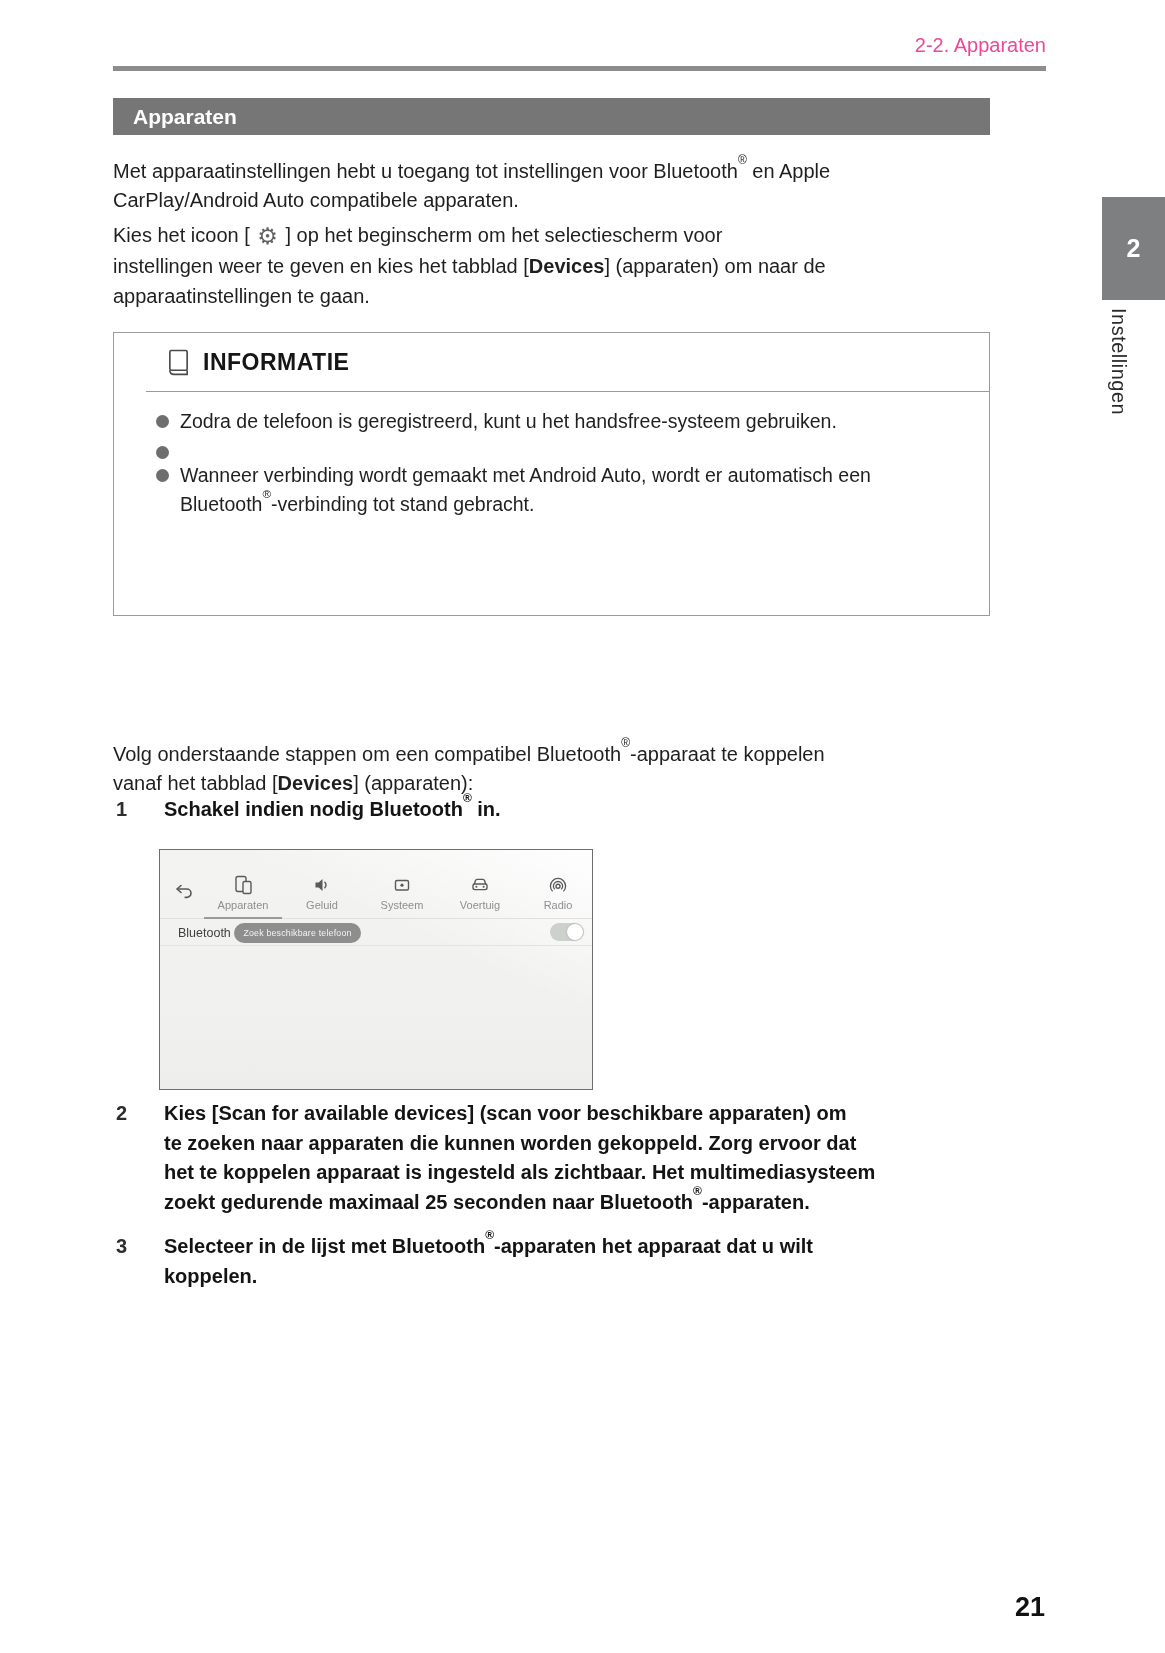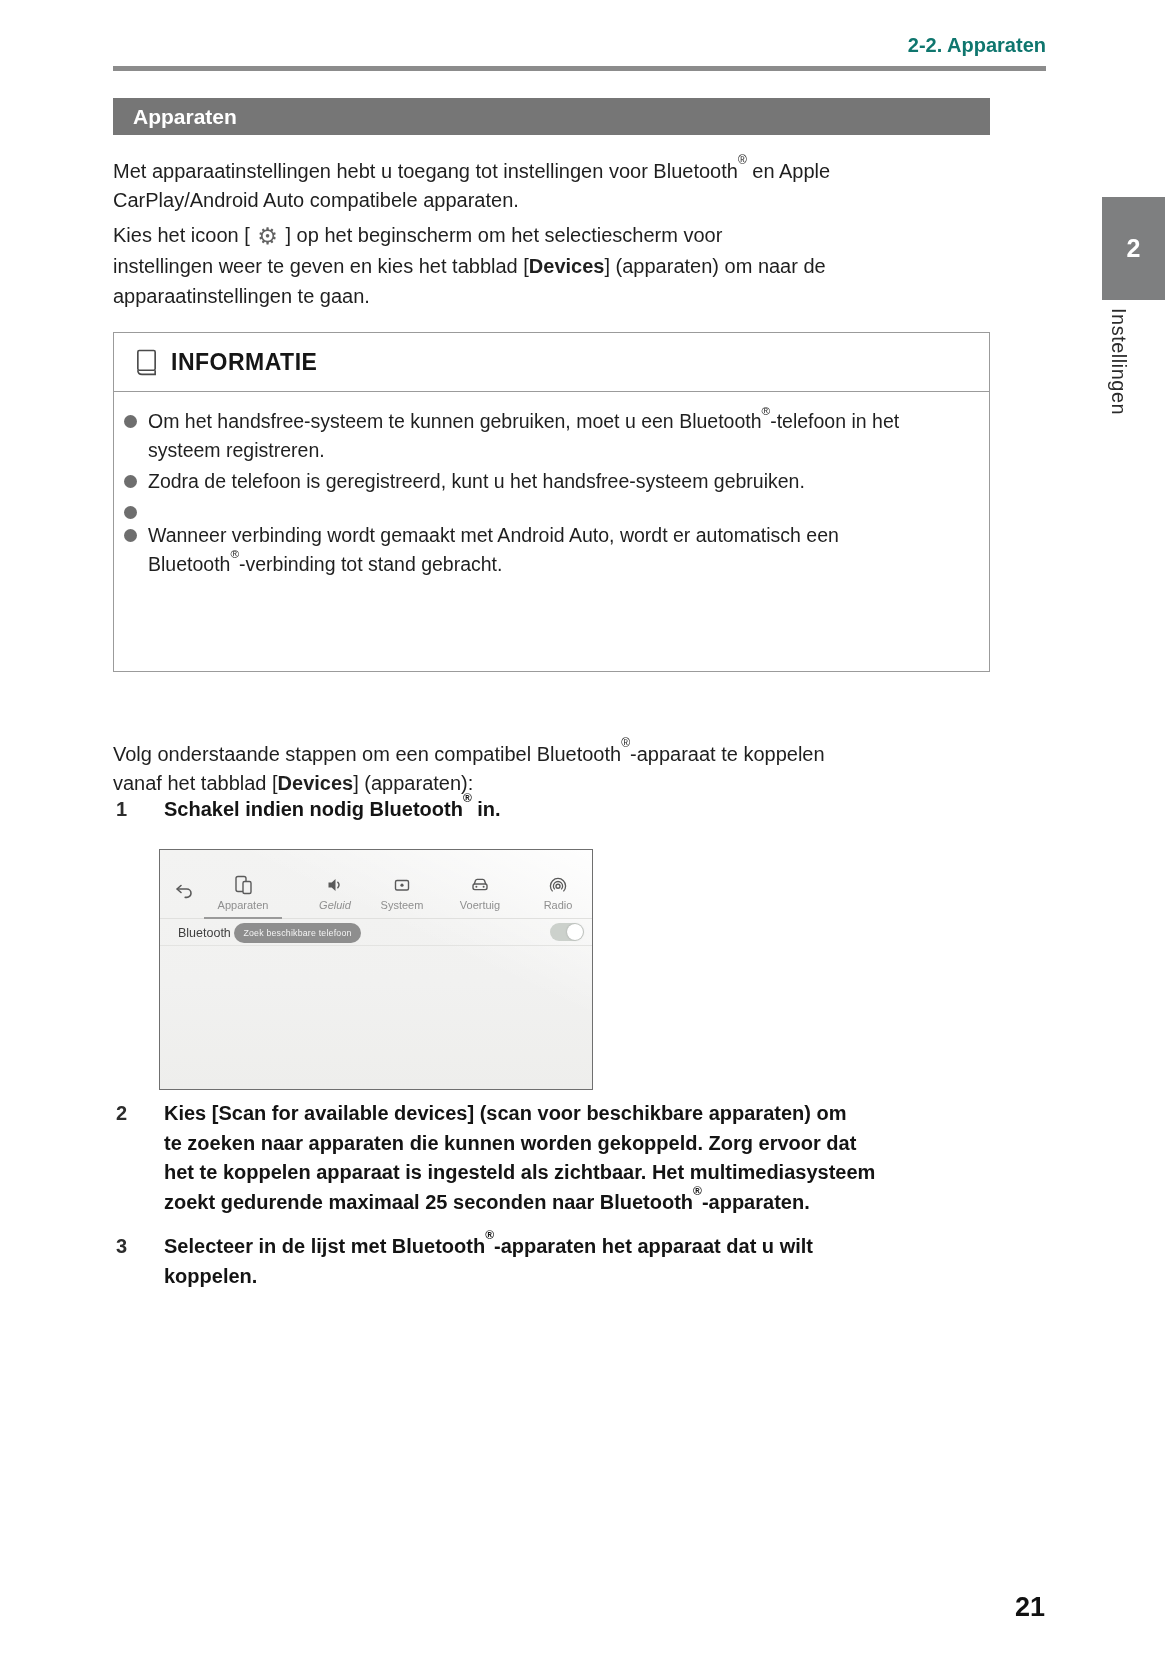--- a/index.html
+++ b/index.html
@@ -6,34 +6,34 @@
   .page{
     position:relative;width:1165px;height:1653px;margin:0 auto;
     background:#ffffff;overflow:hidden;
     font-family:"Liberation Sans",sans-serif;color:#1f1f1f;
   }
   sup{font-size:0.6em;line-height:0;position:relative;top:-0.5em;}
   b{font-weight:bold;}
   .inline-icon{font-family:"DejaVu Sans",sans-serif;color:#636363;font-size:23px;padding:0 2px;vertical-align:-2px;}
 
   
-  .breadcrumb{position:absolute;top:34px;right:119px;font-size:20px;font-weight:bold;color:#0f766e;}
+  .breadcrumb{position:absolute;top:34px;right:119px;font-size:20px;font-weight:normal;color:#ec4899;}
   .head-rule{position:absolute;left:113px;top:66px;width:933px;height:5px;background:#8c8c8c;}
 
   
   .bar1{position:absolute;left:113px;top:98px;width:877px;height:37px;background:#767676;}
   .bar1 .t{position:absolute;left:20px;top:0;line-height:37px;color:#ffffff;font-weight:bold;font-size:21px;}
 
   .para{position:absolute;left:113px;width:895px;font-size:20px;line-height:29px;}
   .p1{top:157px;}
   .p2{top:220px;line-height:30px;}
   .p3{top:740px;}
 
   
-  .infobox{position:absolute;left:113px;top:332px;width:877px;height:340px;border:1px solid #9b9b9b;box-sizing:border-box;}
+  .infobox{position:absolute;left:113px;top:332px;width:877px;height:284px;border:1px solid #9b9b9b;box-sizing:border-box;padding-left:32px;}
   .info-title-row{height:58px;border-bottom:1px solid #9b9b9b;display:flex;align-items:center;padding-left:20px;gap:12px;}
   .info-title{font-size:23px;font-weight:bold;color:#161616;letter-spacing:0.5px;}
   .info-bullets{padding:15px 24px 0 10px;}
   .bullet{display:flex;margin-bottom:2px;}
   .bullet .dot{flex:0 0 13px;width:13px;height:13px;border-radius:50%;background:#6e6e6e;margin:8px 11px 0 0;}
   .bullet .btext{font-size:19.5px;line-height:29px;color:#1f1f1f;}
 
   
   .bar2{position:absolute;left:113px;top:683px;width:877px;height:41px;background:#b5b5b5;}
   .bar2 .accent{position:absolute;left:0;top:0;width:13px;height:41px;background:#6c6c6c;}
@@ -95,24 +95,20 @@
     <div class="info-title-row">
       <svg width="25" height="29" viewBox="0 0 26 30">
         <rect x="4" y="2.5" width="18" height="20.5" rx="1.5" fill="none" stroke="#4a4a4a" stroke-width="1.7"></rect>
         <path d="M4 23c0 2.8 1.9 4.3 4.3 4.3H22v-4.3" fill="none" stroke="#4a4a4a" stroke-width="1.7"></path>
       </svg>
       <div class="info-title">INFORMATIE</div>
     </div>
     <div class="info-bullets">
       <div class="bullet">
         <div class="dot"></div>
-        <div class="btext">Om het handsfree-systeem te kunnen gebruiken, moet u een Bluetooth<sup>®</sup>-telefoon in het<br>systeem registreren.</div>
-      </div>
-      <div class="bullet">
-        <div class="dot"></div>
         <div class="btext">Zodra de telefoon is geregistreerd, kunt u het handsfree-systeem gebruiken.</div>
       </div>
       <div class="bullet">
         <div class="dot"></div>
       </div>
       <div class="bullet">
         <div class="dot"></div>
         <div class="btext">Wanneer verbinding wordt gemaakt met Android Auto, wordt er automatisch een<br>Bluetooth<sup>®</sup>-verbinding tot stand gebracht.</div>
       </div>
     </div>
@@ -137,21 +133,21 @@
     <div class="shot-tab" style="left:83px;">
       <div class="ticon">
         <svg width="22" height="22" viewBox="0 0 22 22">
           <rect x="4" y="2.5" width="10" height="15" rx="2" fill="none" stroke="#5a5a5a" stroke-width="1.4"></rect>
           <rect x="11" y="7.5" width="8" height="12" rx="1.5" fill="#f2f2f1" stroke="#5a5a5a" stroke-width="1.4"></rect>
         </svg>
       </div>
       <div class="tlabel">Apparaten</div>
     </div>
 
-    <div class="shot-tab" style="left:175px;font-style:italic;">
+    <div class="shot-tab" style="left:162px;">
       <div class="ticon">
         <svg width="22" height="22" viewBox="0 0 22 22">
           <path d="M4.5 8.5h3.2L11.5 5v12l-3.8-3.5H4.5z" fill="#5a5a5a"></path>
           <path d="M13.8 8.3a4 4 0 0 1 0 5.4" fill="none" stroke="#5a5a5a" stroke-width="1.4" stroke-linecap="round"></path>
         </svg>
       </div>
       <div class="tlabel">Geluid</div>
     </div>
 
     <div class="shot-tab" style="left:242px;">

